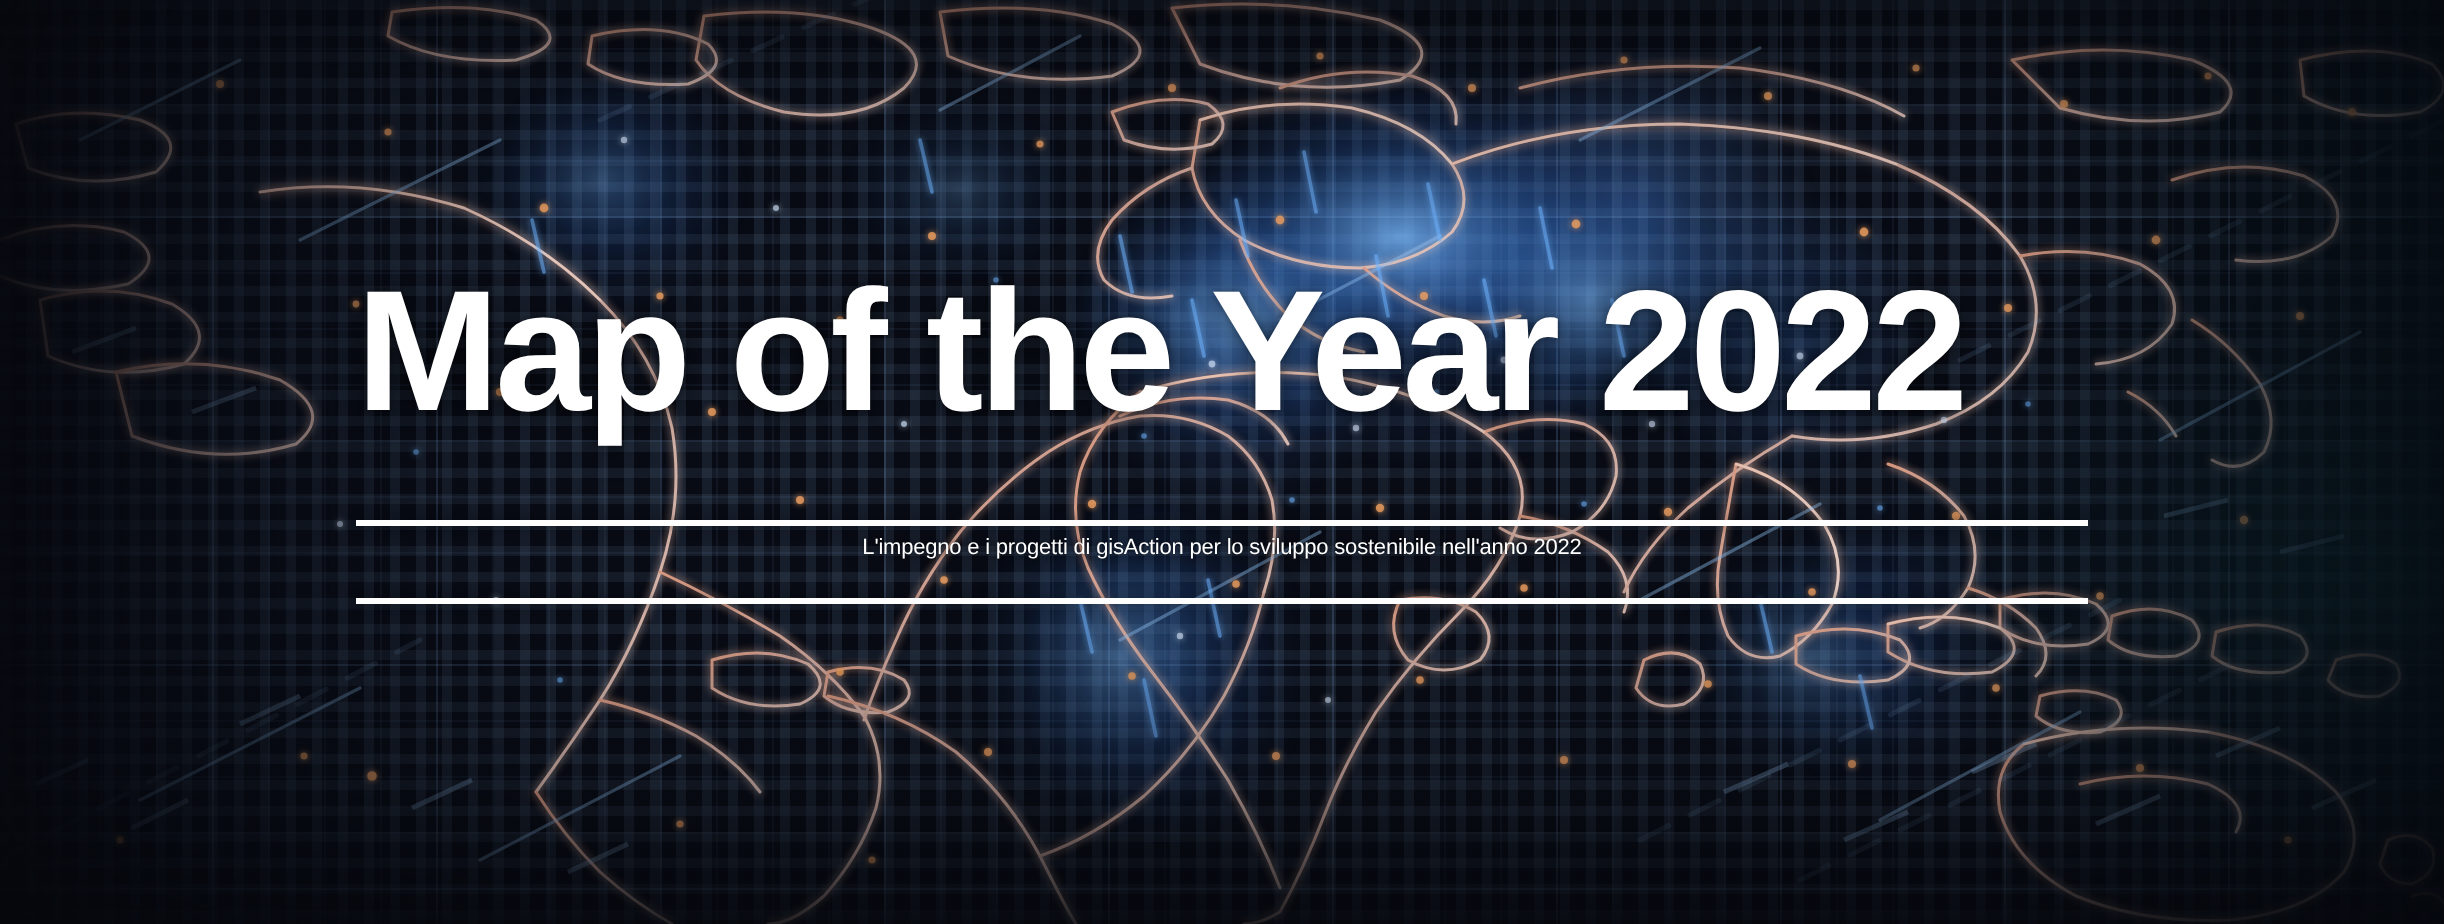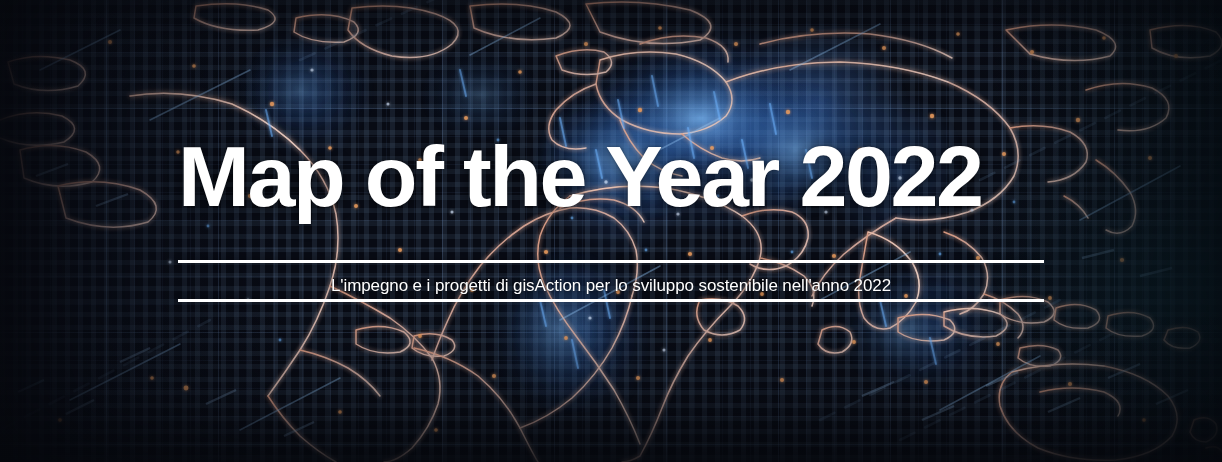--- a/index.html
+++ b/index.html
@@ -133,30 +133,30 @@
     height: 3px;
     background: #ffffff;
     box-shadow: 0 0 6px rgba(0,0,0,0.4);
   }
   #hero-rule-top { top: 260px; }
   #hero-rule-bottom { top: 299px; }
 
   #hero-subtitle {
     position: absolute;
     left: 0;
-    top: 272px;
+    top: 260px;
     width: 866px;
     height: 28px;
     display: flex;
     align-items: center;
     justify-content: center;
     margin: 0;
     font-family: "Liberation Sans", sans-serif;
     font-weight: 400;
-    font-size: 17px;
+    font-size: 11px;
     letter-spacing: -0.1px;
     color: #ffffff;
     white-space: nowrap;
     text-shadow: 0 1px 8px rgba(0,0,0,0.75), 0 0 2px rgba(0,0,0,0.6);
   }
 </style>
 </head>
 <body>
 
 <div id="hero-banner">

